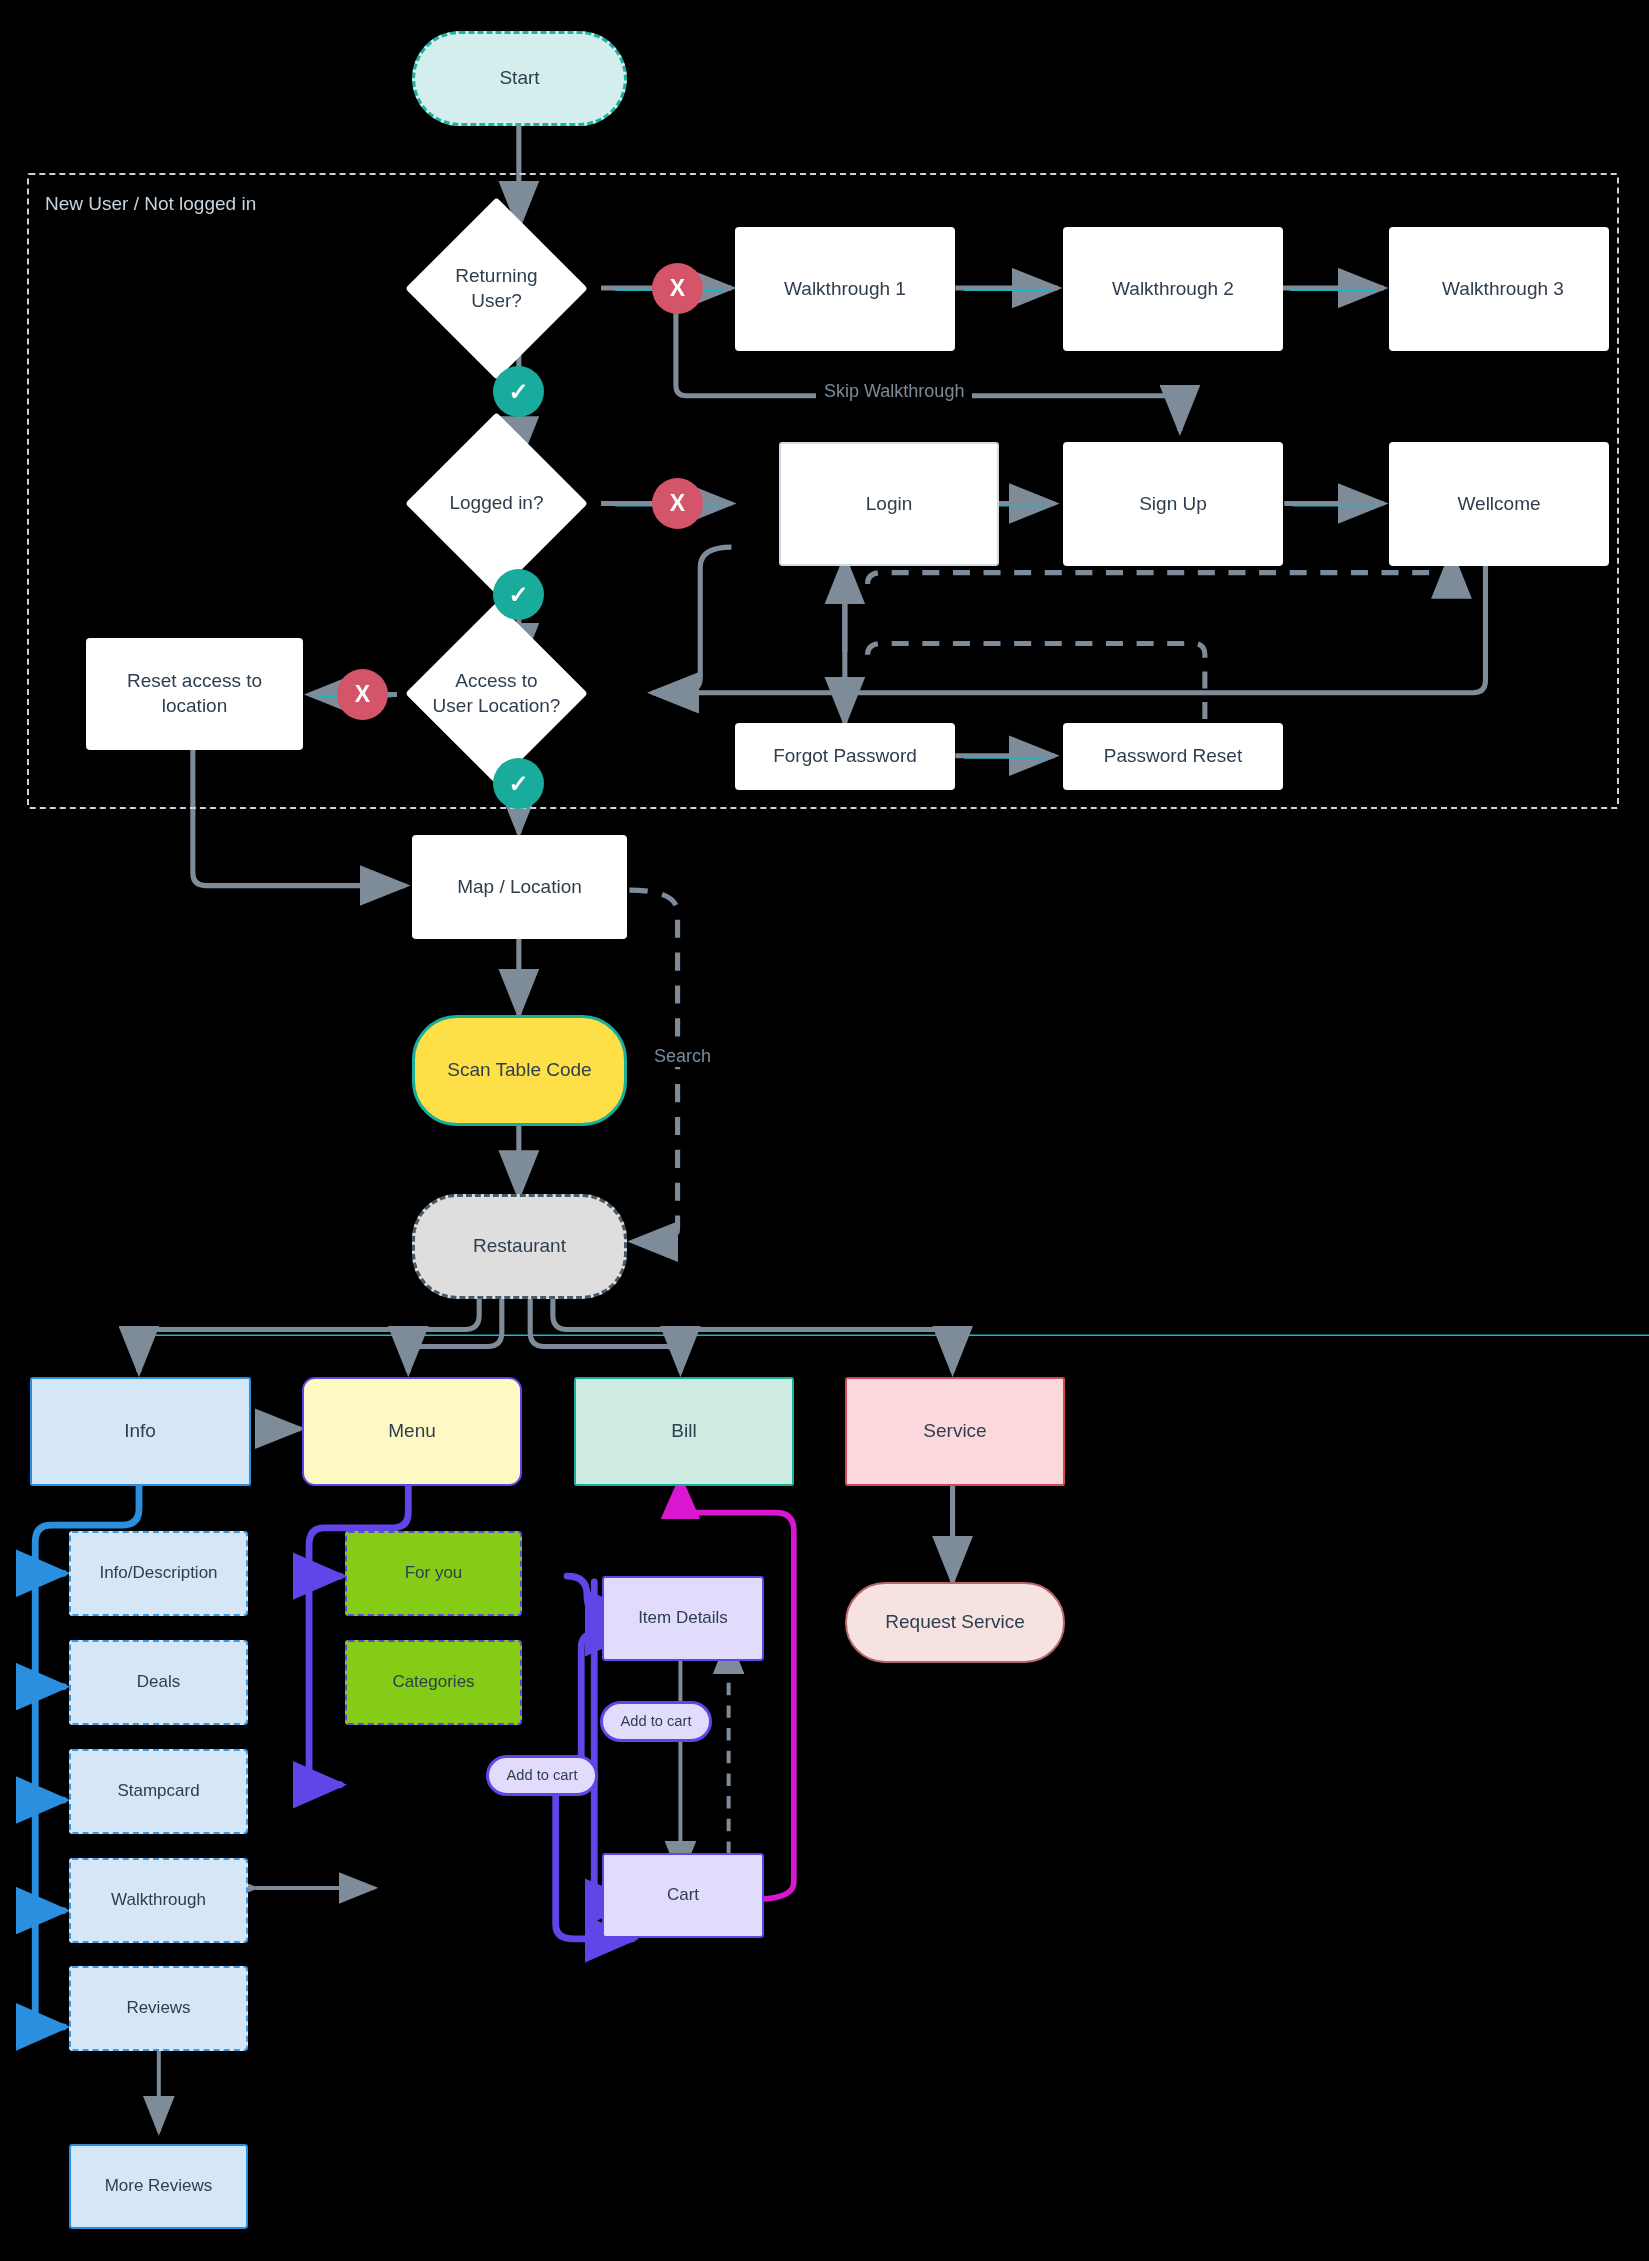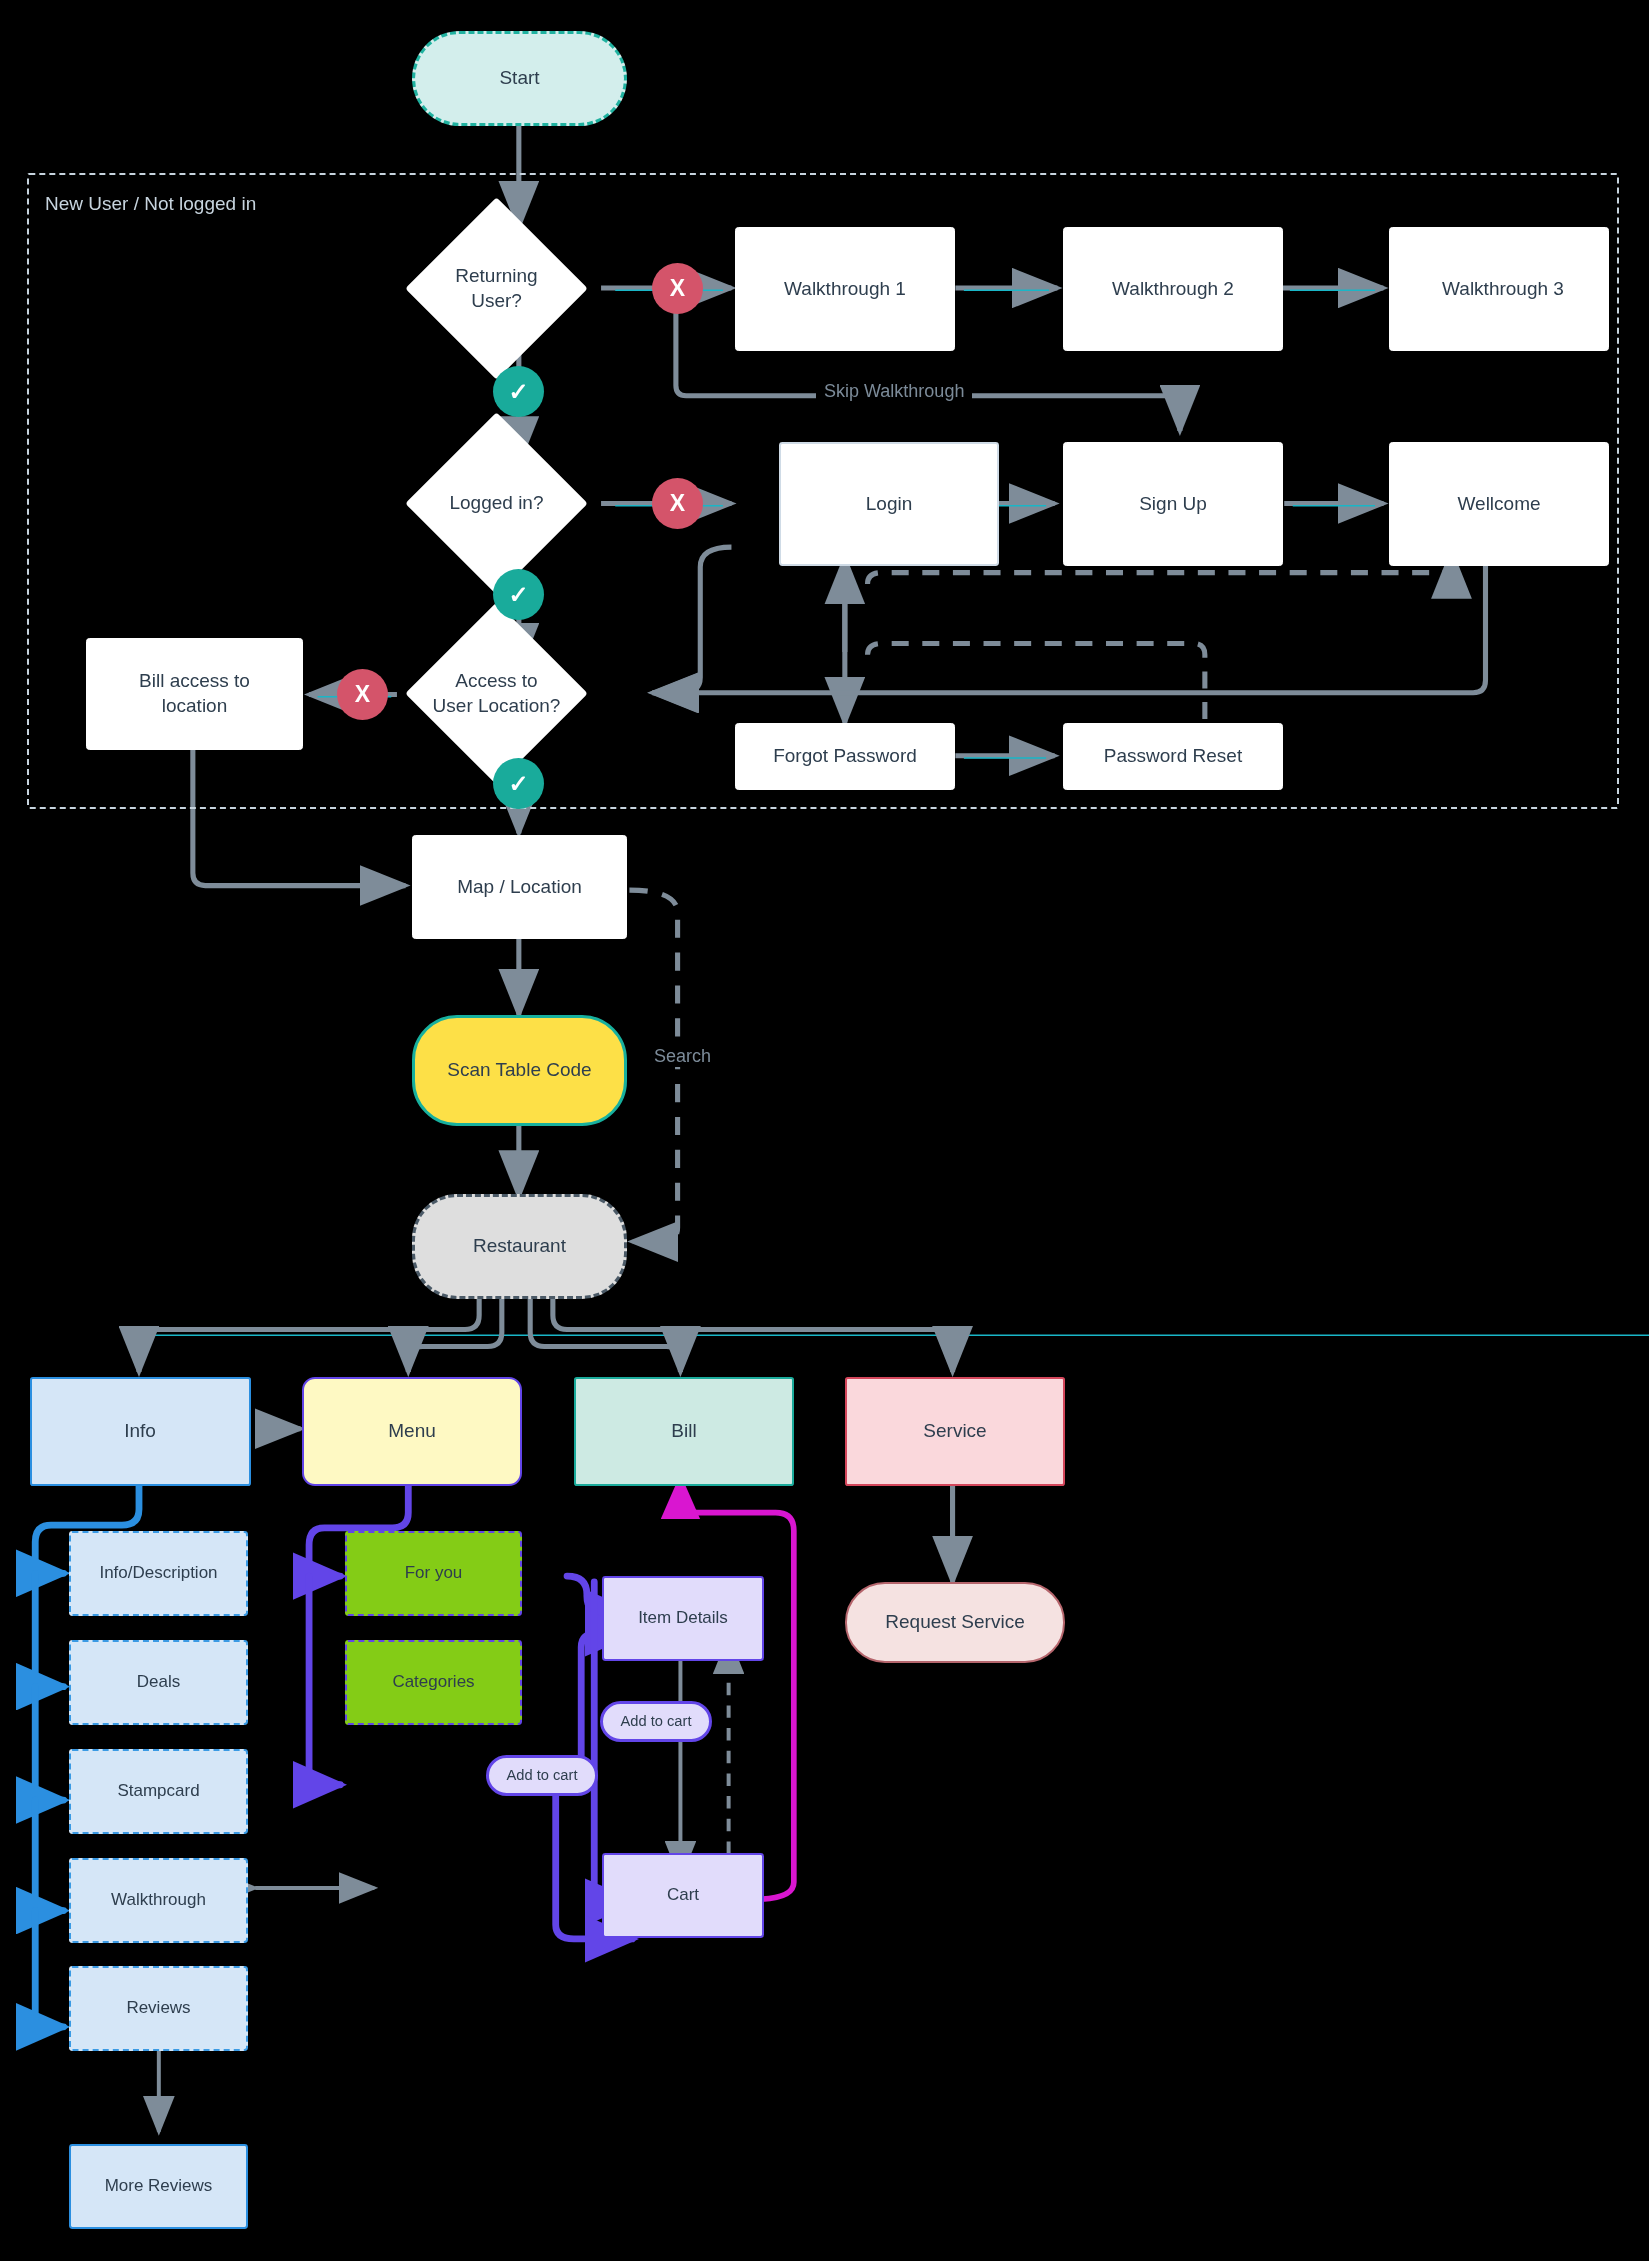--- a/index.html
+++ b/index.html
@@ -213,21 +213,21 @@
     <span>Login</span>
   </div>
   <div class="node rect-white" style="left:1063px;top:442px;width:220px;height:124px;font-size:19px;">
     <span>Sign Up</span>
   </div>
   <div class="node rect-white" style="left:1389px;top:442px;width:220px;height:124px;font-size:19px;">
     <span>Wellcome</span>
   </div>
 
   <div class="node rect-white" style="left:86px;top:638px;width:217px;height:112px;font-size:19px;padding:0 23px;">
-    <span>Bill access to location</span>
+    <span>Reset access to location</span>
   </div>
 
   <div class="node diamond" style="left:432px;top:629px;width:129px;height:129px;font-size:19px;">
     <div class="dshape"></div>
     <span class="dlabel" style="width:215px;">
       <span>Access to</span><br>
       <span>User Location?</span>
     </span>
   </div>
 

